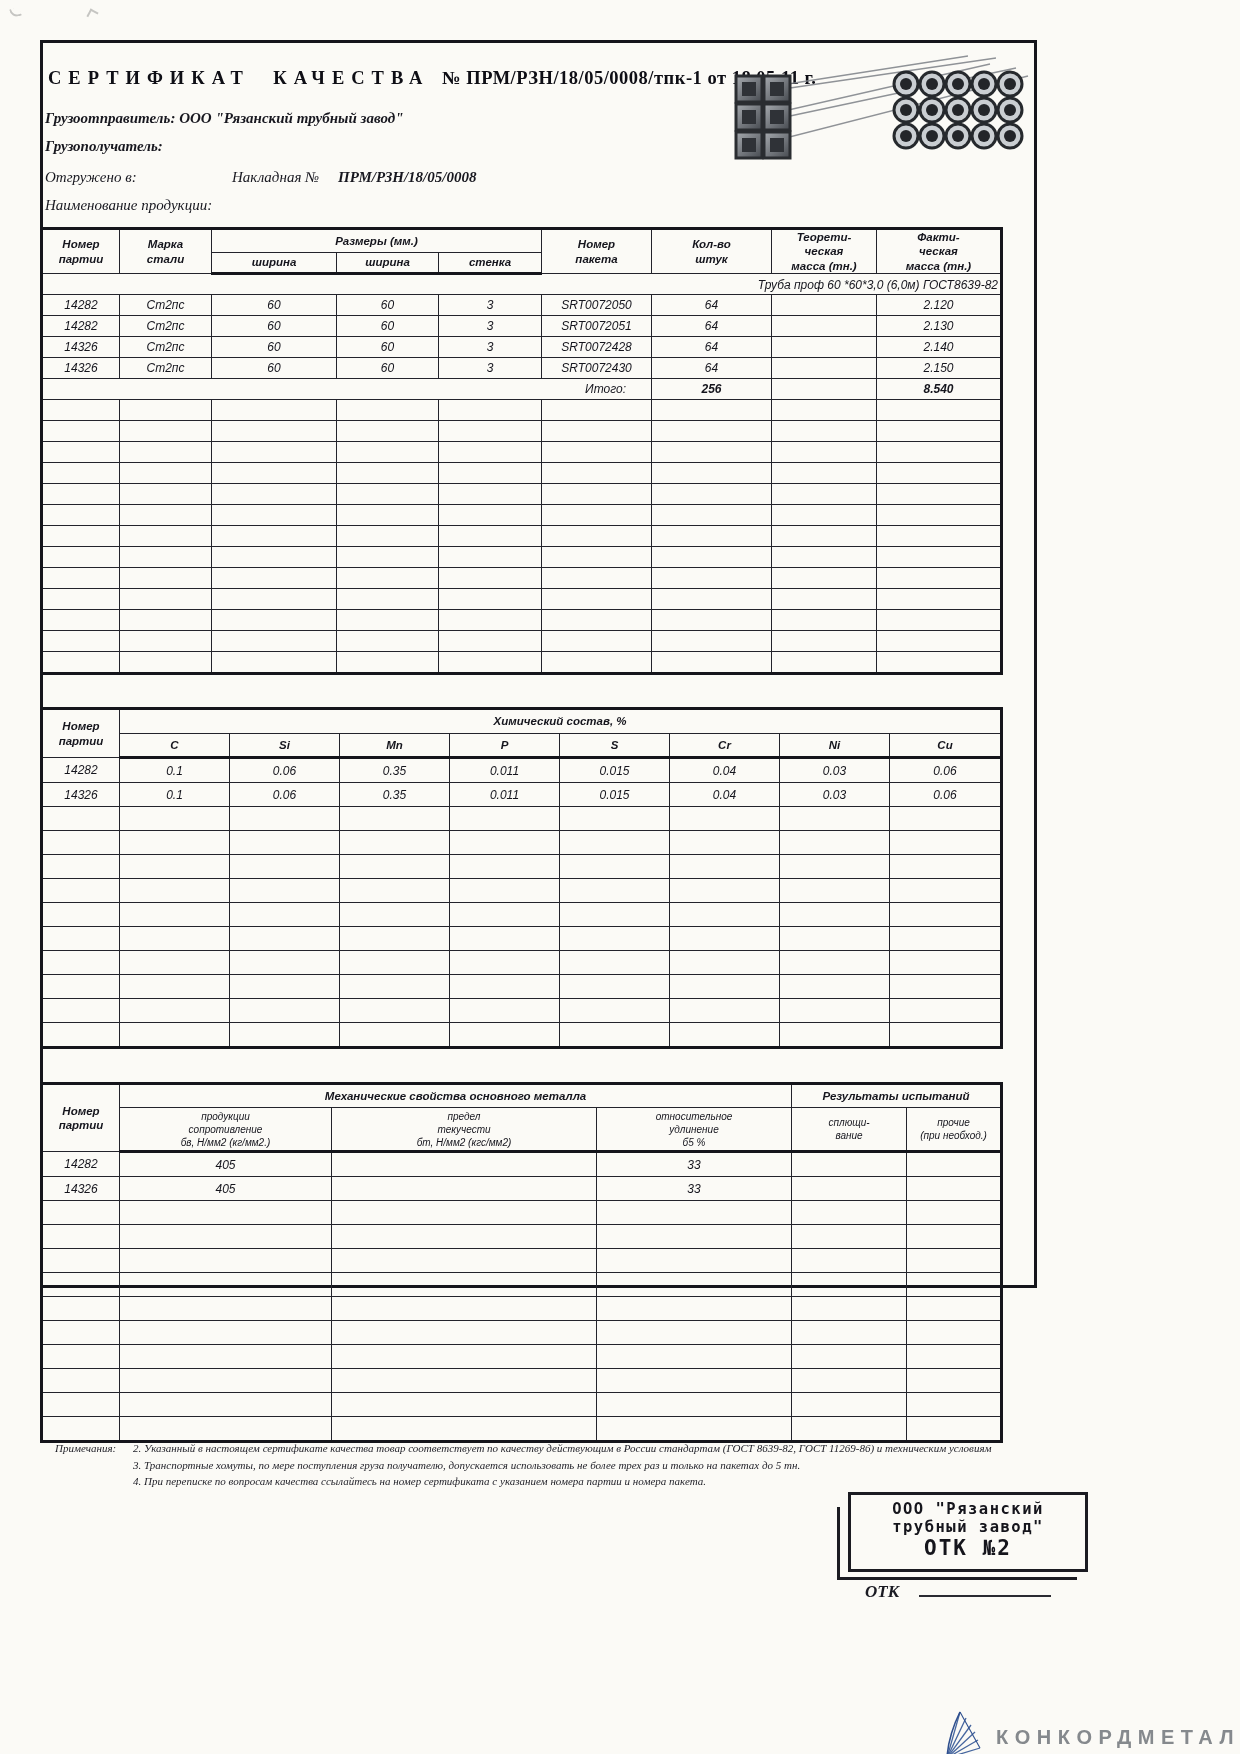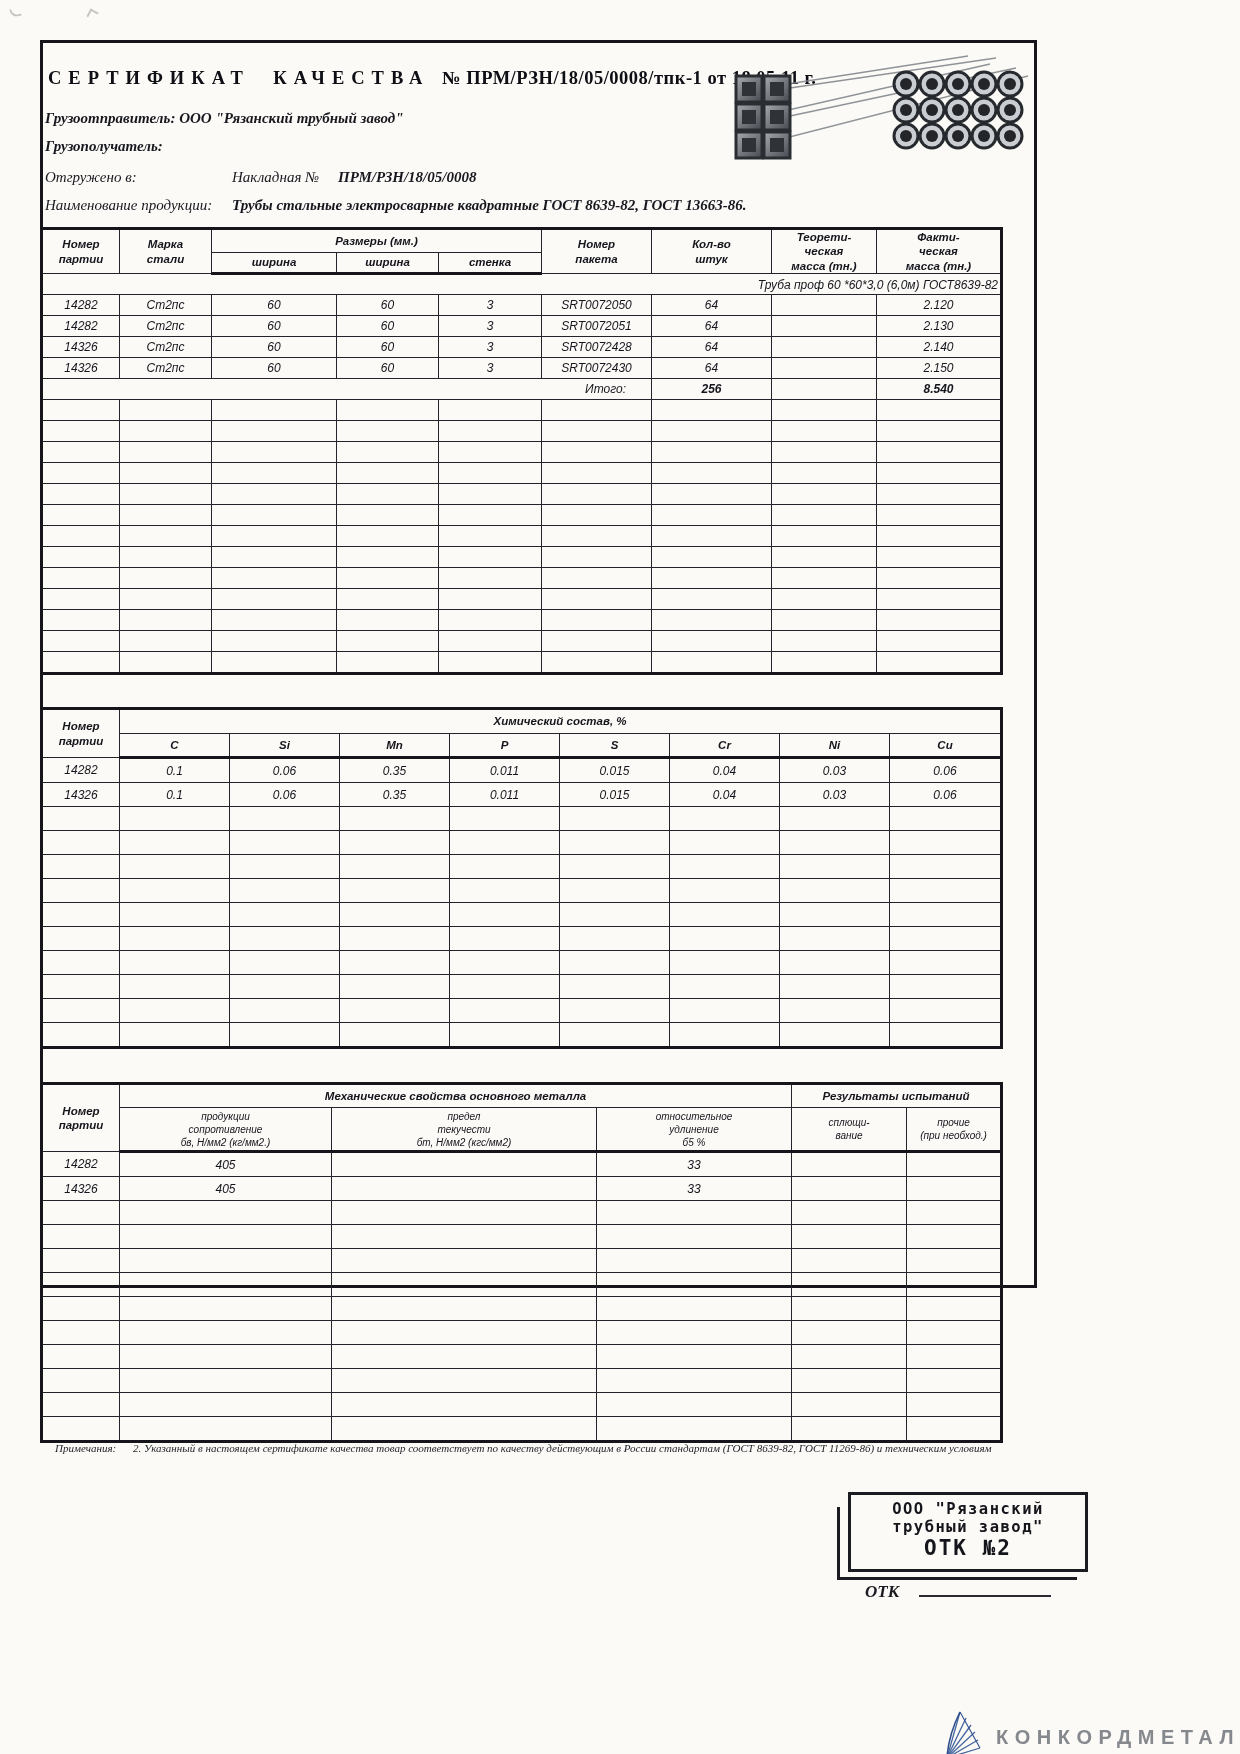--- a/index.html
+++ b/index.html
@@ -180,21 +180,20 @@
 <div class="field f-consignee">
   <span class="bi">Грузополучатель:</span>
 </div>
 <div class="field f-shipped">
   <span class="it">Отгружено в:</span>
   <span class="it pos-230">Накладная №</span>
   <span class="bi pos-338">ПРМ/РЗН/18/05/0008</span>
 </div>
 <div class="field f-product">
   <span class="it">Наименование продукции:</span>
-  <span class="bi pos-230">Трубы стальные электросварные квадратные ГОСТ 8639-82, ГОСТ 13663-86.</span>
 </div>
 
 <table class="tbl t1">
   <colgroup>
     <col style="width:78px">
       <col style="width:92px">
       <col style="width:125px">
       <col style="width:102px">
       <col style="width:103px">
       <col style="width:110px">
@@ -728,20 +727,22 @@
         <td></td>
         <td></td>
       </tr>
     </tbody>
 </table>
 
 <div class="notes">
   <span class="notes-label">Примечания:</span>
   <div class="notes-items">
     <div>2. Указанный в настоящем сертификате качества товар соответствует по качеству действующим в России стандартам (ГОСТ 8639-82, ГОСТ 11269-86) и техническим условиям</div>
+    <div>3. Транспортные хомуты, по мере поступления груза получателю, допускается использовать не более трех раз и только на пакетах до 5 тн.</div>
+    <div>4. При переписке по вопросам качества ссылайтесь на номер сертификата с указанием номера партии и номера пакета.</div>
   </div>
 </div>
 
 <div class="stamp">
   <div class="s1">ООО "Рязанский</div>
   <div class="s2">трубный  завод"</div>
   <div class="s3">ОТК №2</div>
 </div>
 
 <div class="otk">

